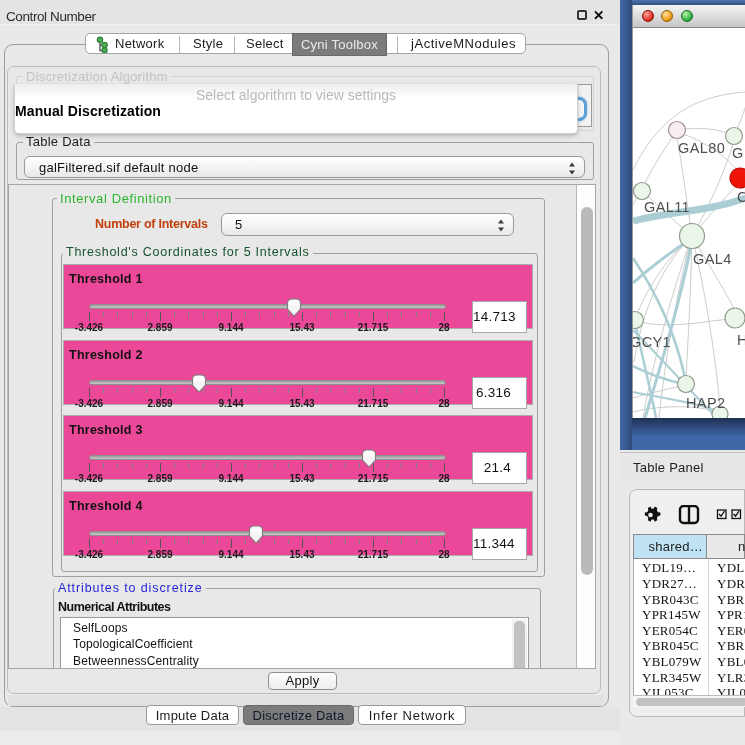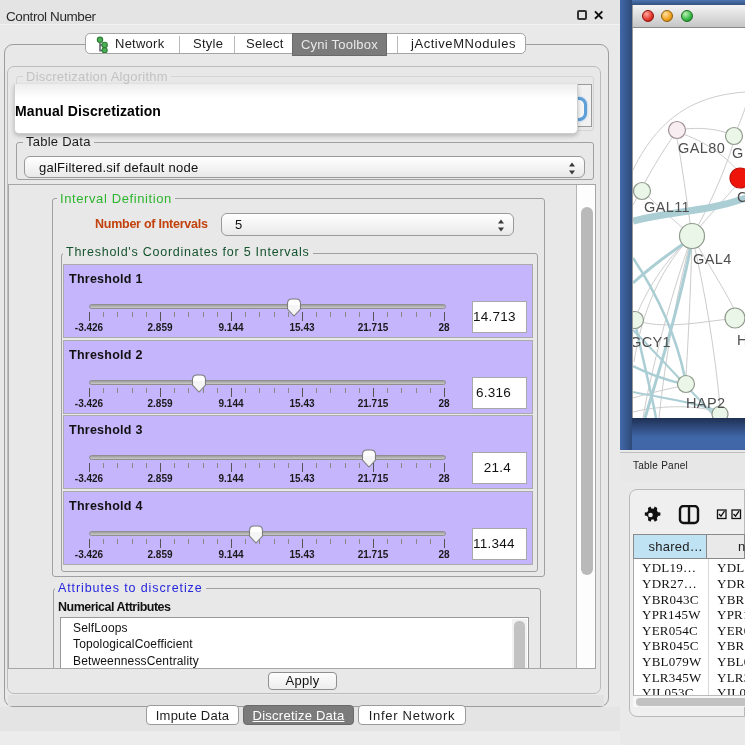--- a/index.html
+++ b/index.html
@@ -54,21 +54,21 @@
 #vsb { position:absolute; left:567px; top:0; width:20px; height:483px; background:#fdfdfd; border-left:1px solid #b5b5b5; }
 #vsb-thumb { position:absolute; left:4px; top:22px; width:12px; height:368px; background:#b9b9b9; border-radius:6px; }
 
 
 #g-int { left:43px; top:13px; width:493px; height:379px; }
 #g-int-label { left:48px; top:7px; color:#2db52d; font-size:13px; letter-spacing:0.6px; }
 #noi-label { left:86px; top:32px; font-size:12.5px; font-weight:bold; color:#c2410c; letter-spacing:-0.25px; }
 #g-thr { left:52px; top:68px; width:477px; height:319px; }
 #g-thr-label { left:54px; top:61px; color:#14532d; letter-spacing:0.75px; }
 
-.tbox { position:absolute; left:54px; width:470px; height:74px; border:1px solid #ababab; background:#c4b5fd; }
+.tbox { position:absolute; left:54px; width:470px; height:65px; border:1px solid #ababab; background:#ec4899; }
 .ttitle { position:absolute; left:5px; top:7px; font-size:12.5px; font-weight:bold; color:#111; }
 .track { position:absolute; left:25px; top:39px; width:357px; height:5px; border-radius:2.5px; background:linear-gradient(#9d9d9d,#c9c9c9); border:0.5px solid #8f8f8f; }
 .ticks-min { position:absolute; left:25px; top:47px; width:357px; height:5px;
   background:repeating-linear-gradient(90deg,#888 0 1px,transparent 1px 14.2px); }
 .ticks-maj { position:absolute; left:25px; top:47px; width:357px; height:9px;
   background:repeating-linear-gradient(90deg,#555 0 1px,transparent 1px 71px); }
 .tl { position:absolute; top:57px; transform:translateX(-50%); font-size:10px; font-weight:bold; color:#1a1a1a; letter-spacing:0; }
 .thumb { position:absolute; top:33px; }
 .vbox { position:absolute; left:408px; top:36px; width:55px; height:32px; background:#fff; border:1px solid #a8a8a8; font-size:13.5px; color:#111; text-align:right; line-height:30px; padding-right:15px; }
 
@@ -77,33 +77,33 @@
 #g-att-label { left:46px; top:397px; color:#2525dd; letter-spacing:0.9px; }
 #num-att { left:49px; top:415px; font-size:12.5px; font-weight:bold; color:#111; letter-spacing:-0.5px; }
 #attlist { position:absolute; left:51px; top:432px; width:469px; height:60px; background:#fff; border:1px solid #9a9a9a; }
 #attlist .item { position:absolute; left:12px; font-size:12px; letter-spacing:0.15px; color:#111; }
 #attsb { position:absolute; right:1px; top:1px; width:15px; height:58px; background:#f2f2f2; }
 #attsb .th { position:absolute; left:2px; top:2px; width:11px; height:80px; background:#c2c2c2; border-radius:5px; }
 
 
 #apply { left:268px; top:672px; width:69px; height:18px; background:linear-gradient(#fdfdfd,#ededed); border:1px solid #8f8f8f; border-radius:4px; font-size:13px; color:#111; text-align:center; line-height:16px; }
 .btab { position:absolute; top:705px; height:20px; background:#fff; border:1px solid #9a9a9a; border-radius:4px; font-size:13px; color:#1c1c1c; text-align:center; line-height:19px; z-index:6; }
-#btab2 { background:#7b7b7b; border-color:#6a6a6a; color:#ffffff;text-decoration:underline; }
+#btab2 { background:#7b7b7b; border-color:#6a6a6a; color:#0f172a; }
 
 
 #blue { left:620px; top:0; width:125px; height:450px; background:#4166a7; }
 #blue-left { left:620px; top:0; width:12px; height:450px; background:linear-gradient(90deg,#4269aa,#2e4a79); }
 #blue-top { left:632px; top:0; width:113px; height:5px; background:linear-gradient(#4e74b1,#33517e); }
 #blue-bottom { left:632px; top:418px; width:113px; height:32px; background:linear-gradient(#1f3054,#4067a8 60%,#4166a7); }
 #net-title { left:632px; top:5px; width:113px; height:23px; background:linear-gradient(#f4f4f4,#c6c6c6); border-bottom:1px solid #8a8a8a; border-left:1px solid #999; }
 .dot { position:absolute; top:5px; width:12px; height:12px; border-radius:50%; }
 #net-canvas { left:632px; top:28px; width:113px; height:390px; background:#fff; border-left:1px solid #999; overflow:hidden; }
 
 #tp-strip { left:620px; top:452px; width:125px; height:29px; background:#e7e7e7; border-top:1px solid #bdbdbd; }
-#tp-strip span { position:absolute; left:13px; top:7px; font-size:10px; color:#222; }
+#tp-strip span { position:absolute; left:13px; top:7px; font-size:13px; color:#222; }
 #tp-panel { left:629px; top:489px; width:116px; height:228px; background:#efefef; border:1px solid #b9b9b9; border-radius:8px 0 0 8px; }
 
 #thead1 { left:633px; top:534px; width:74px; height:25px; background:#bfe3f2; border:1px solid #8a8a8a; font-size:13px; color:#222; text-align:right; padding-right:3px; line-height:24px; }
 #thead2 { left:707px; top:534px; width:38px; height:25px; background:#e9e9e9; border:1px solid #8a8a8a; border-left:none; font-size:13px; color:#222; line-height:24px; padding-left:31px; }
 #tbody { left:633px; top:559px; width:112px; height:136px; background:#fff; border-left:1px solid #aaa; overflow:hidden;font-family:Liberation Serif, serif; }
 .trow { position:absolute; left:0; width:112px; height:15.6px; font-size:13px; color:#111; }
 .trow .c1 { position:absolute; left:8px; top:1px; }
 .trow .c2 { position:absolute; left:83px; top:1px; }
 #colsep { position:absolute; left:74px; top:0; width:1px; height:137px; background:#d8d8d8; }
 #hsb { left:633px; top:695px; width:112px; height:12px; background:#f7f7f7; border-top:1px solid #bbb; }
@@ -148,20 +148,21 @@
 
 <div class="group" id="g-td"></div>
 <span class="glabel" id="g-td-label">Table Data</span>
 <div class="combo" id="combo-table"><span class="lbl">galFiltered.sif default node</span>
   <svg class="arr" width="8" height="13" viewBox="0 0 8 13">
         <path d="M4 0.5 L7 4.5 H1 Z M4 12.5 L1 8.5 H7 Z" fill="#3a3a3a"></path>
       </svg>
 </div>
 
 <div class="abs" id="popup">
+  <span id="pp1">Select algorithm to view settings</span>
   <span id="pp2">Manual Discretization</span>
 </div>
 
 <div class="abs" id="viewport">
   <div class="group" id="g-int"></div>
   <span class="glabel" id="g-int-label">Interval Definition</span>
   <span class="abs" id="noi-label">Number of Intervals</span>
   <div class="group" id="g-thr"></div>
   <span class="glabel" id="g-thr-label">Threshold's Coordinates for 5 Intervals</span>
 

